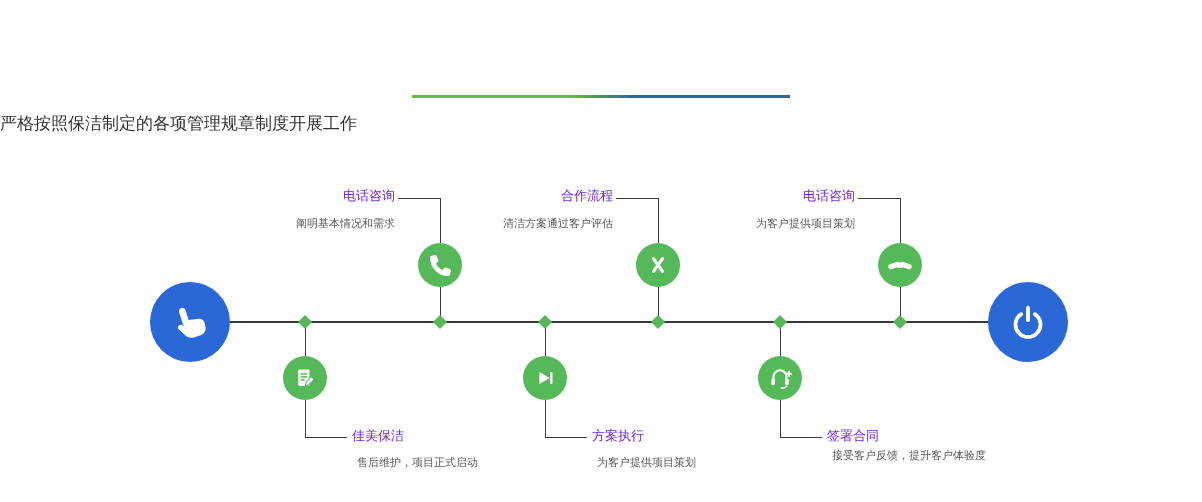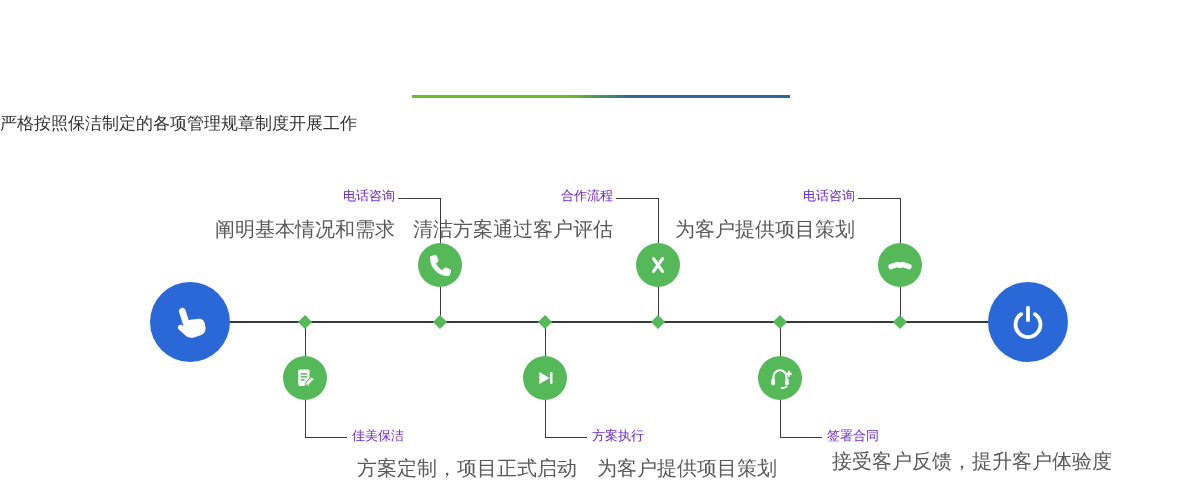--- a/index.html
+++ b/index.html
@@ -45,21 +45,21 @@
     background:var(--accent-green,#55b95a);
     transform:rotate(45deg); z-index:3;
   }
   .vline{ position:absolute; width:1px; background:var(--line-dark,#3a3a3a); z-index:1; }
   .hline{ position:absolute; height:1px; background:var(--line-dark,#3a3a3a); z-index:1; }
 
   .step-title{
     position:absolute; font-size:13px; font-weight:normal; color:#6d28d9; white-space:nowrap;
   }
   .step-desc{
-    position:absolute; font-size:20px; color:#595959; white-space:nowrap;
+    position:absolute; font-size:11px; color:#595959; white-space:nowrap;
   }
 </style>
 </head>
 <body>
 
 <div class="canvas">
 
   <div class="title-underline"></div>
   <div class="page-subtitle">严格按照保洁制定的各项管理规章制度开展工作</div>
 
@@ -137,21 +137,21 @@
           <line x1="10.2" y1="10.5" x2="18.8" y2="10.5"></line>
           <line x1="10.2" y1="14.5" x2="18.8" y2="14.5"></line>
           <line x1="10.2" y1="18.5" x2="15.5" y2="18.5"></line>
         </g>
         <path d="M17.5 21.5l7.2-7.2 3.6 3.6-7.2 7.2-4.8 1.2z" fill="#fff" stroke="#55b95a" stroke-width="1.4"></path>
       </svg>
     </div>
     <div class="vline" style="left:305px;top:400px;height:37px"></div>
     <div class="hline" style="left:305px;top:437px;width:42px"></div>
     <div class="step-title" style="left:352px;top:427px">佳美保洁</div>
-    <div class="step-desc" style="left:357px;top:455px">方案定制，项目正式启动</div>
+    <div class="step-desc" style="left:357px;top:455px">售后维护，项目正式启动</div>
   </div>
 
   <div>
     <div class="vline" style="left:545px;top:323px;height:33px"></div>
     <div class="diamond" style="left:540px;top:317px"></div>
     <div class="node" style="left:523px;top:356px">
       <svg viewBox="0 0 32 32" width="24" height="24">
         <path fill="#fff" d="M8.5 8l13.5 8-13.5 8z"></path>
         <rect x="22.8" y="8" width="3.2" height="16" rx="1.2" fill="#fff"></rect>
       </svg>

